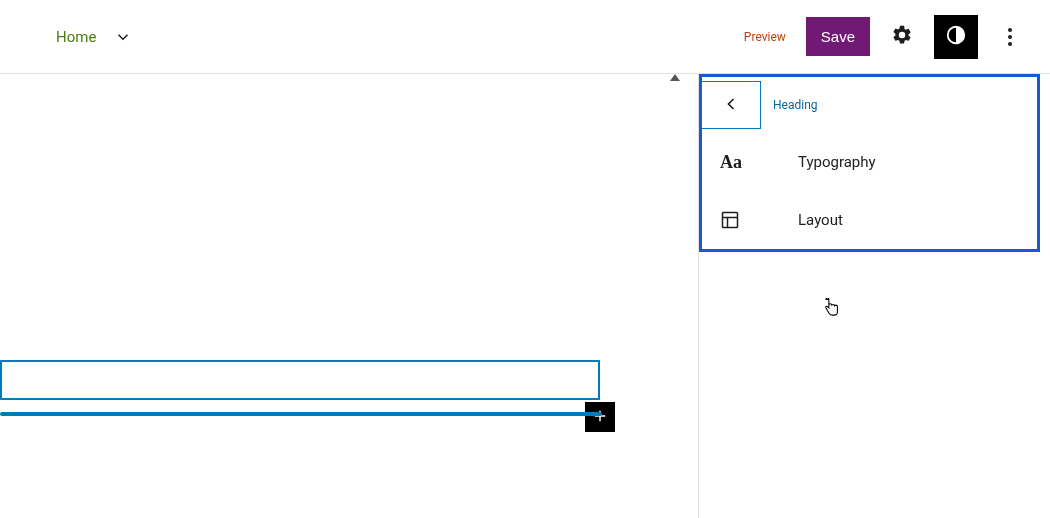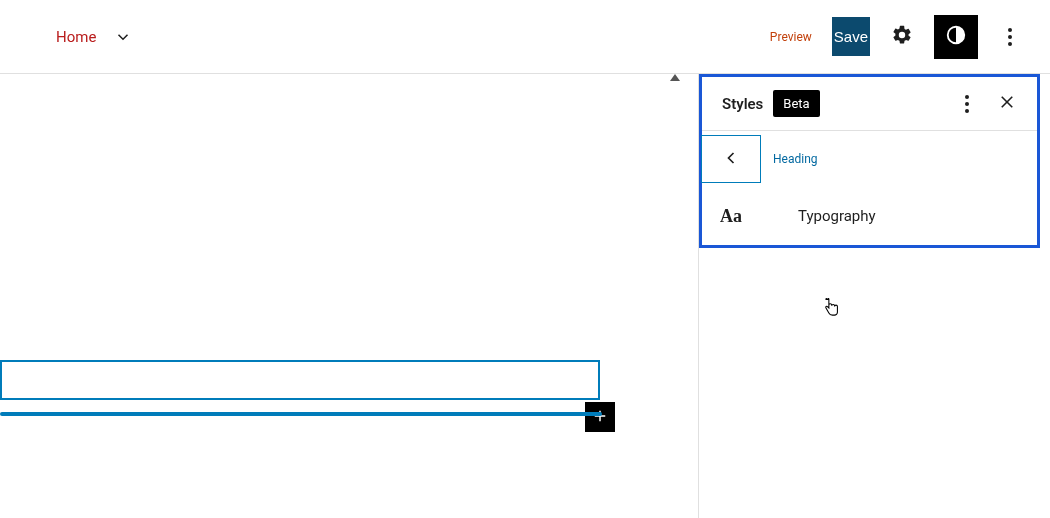--- a/index.html
+++ b/index.html
@@ -19,45 +19,45 @@
       display: flex;
       align-items: center;
       justify-content: space-between;
       padding: 0 18px 0 56px;
     }
     .topbar-left {
       display: flex;
       align-items: center;
       gap: 18px;
       font-size: 15px;
-      color: #b91c1c;
+      color: #4d7c0f;
     }
     .topbar-left .chev {
       display: inline-flex;
       align-items: center;
       justify-content: center;
     }
     .topbar-right {
       display: flex;
       align-items: center;
       gap: 10px;
     }
     .preview-link {
       color: #c2410c;
       font-size: 12px;
       text-decoration: none;
       padding: 0 10px;
       cursor: pointer;
     }
     .save-btn {
-      background: #0c4a6e;
+      background: #701a75;
       color: #fff;
       border: none;
       font-size: 15px;
-      padding: 11px 2px;
+      padding: 11px 15px;
       cursor: pointer;
     }
     .iconbtn {
       width: 44px;
       height: 44px;
       display: inline-flex;
       align-items: center;
       justify-content: center;
       cursor: pointer;
       background: transparent;
@@ -288,60 +288,50 @@
             <line x1="5" y1="12" x2="19" y2="12"></line>
           </svg>
       </span>
     </div>
   </div>
   <div class="sep-line"></div>
 </div>
 
 <div class="panel-wrapper">
   <div class="panel">
-    <div class="panel-header">
-      <span class="panel-title">Styles</span>
-      <span class="beta-badge">Beta</span>
-      <span class="panel-header-spacer"></span>
-      <button class="iconbtn" style="width:36px;height:36px">
-        <span class="more-vert">
-          <span></span>
-            <span></span>
-            <span></span>
-        </span>
-      </button>
-      <button class="panel-close">
-        <span>
-          <svg width="18" height="18" viewBox="0 0 24 24" stroke="#1e1e1e" stroke-width="2.2">
-              <line x1="5" y1="5" x2="19" y2="19"></line>
-              <line x1="19" y1="5" x2="5" y2="19"></line>
-            </svg>
-        </span>
-      </button>
-    </div>
 
     <div class="panel-heading-row">
       <div class="back-btn">
         <span>
           <svg width="20" height="20" viewBox="0 0 24 24" fill="none" stroke="#1e1e1e" stroke-width="2">
               <polyline points="15 18 9 12 15 6"></polyline>
             </svg>
         </span>
       </div>
       <span class="heading-label">Heading</span>
     </div>
 
     <div class="panel-item">
       <span class="icon-slot">
         <span class="aa-icon">Aa</span>
       </span>
       <span class="label">Typography</span>
     </div>
 
 
+    <div class="panel-item">
+      <span class="icon-slot">
+        <svg width="20" height="20" viewBox="0 0 24 24" fill="none" stroke="#1e1e1e" stroke-width="1.8">
+            <rect x="3" y="3" width="18" height="18" rx="1"></rect>
+            <line x1="3" y1="9" x2="21" y2="9"></line>
+            <line x1="9" y1="9" x2="9" y2="21"></line>
+          </svg>
+      </span>
+      <span class="label">Layout</span>
+    </div>
   </div>
 </div>
 
 <div class="cursor-hand">
   <svg width="18" height="20" viewBox="0 0 24 28" fill="#fff" stroke="#000" stroke-width="1.5">
     <path d="M9 2 v12 l-2 -2 c-1 -1 -3 0 -2 2 l4 7 c1 2 3 3 5 3 h3 c2 0 4 -2 4 -4 v-8 c0 -1 -1 -2 -2 -2 s-2 1 -2 2 v-1 c0 -1 -1 -2 -2 -2 s-2 1 -2 2 v-1 c0 -1 -1 -2 -2 -2 s-2 1 -2 2 V2 c0 -1 -1 -2 -2 -2 s-2 1 -2 2 Z" transform="translate(0,0)"></path>
   </svg>
 </div>
 
 </body></html>

